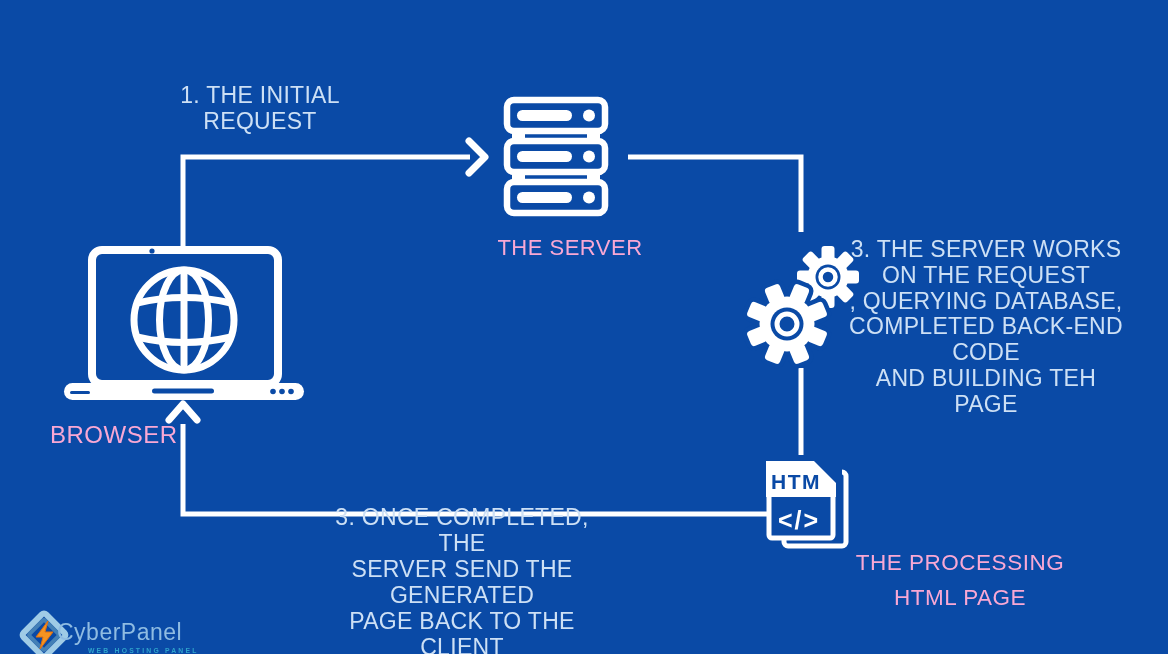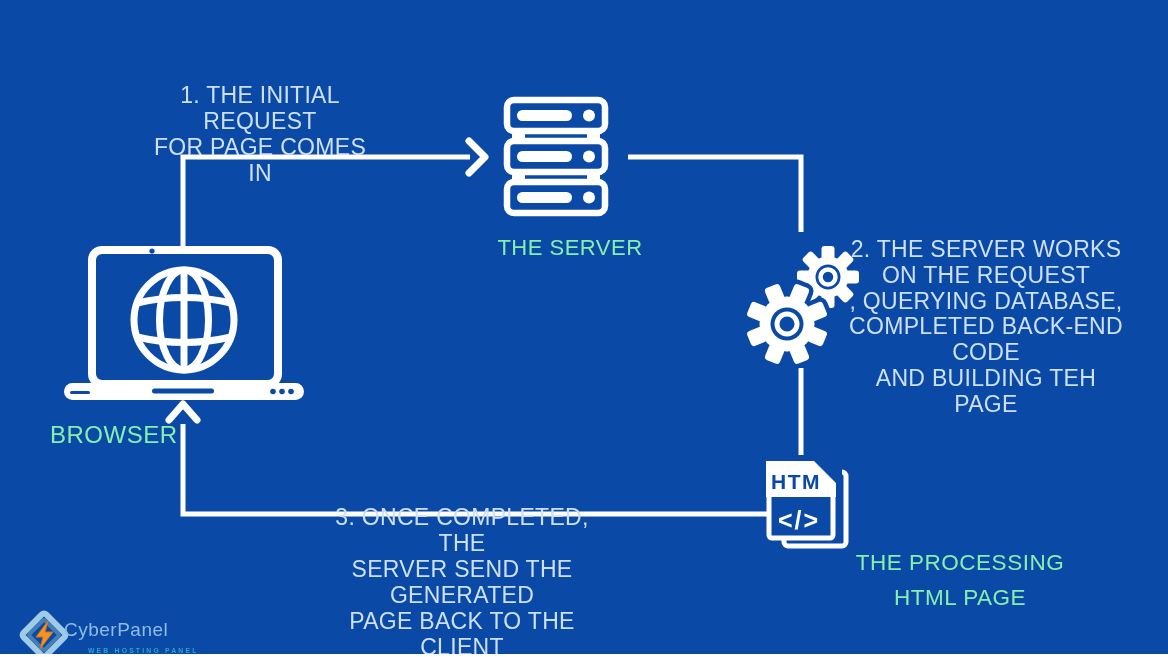--- a/index.html
+++ b/index.html
@@ -8,30 +8,30 @@
     background:#0a4aa6;
     font-family:"Liberation Sans", sans-serif;
   }
   .diagram-svg{position:absolute;left:0;top:0;}
   .txt{position:absolute;}
   .step-text{
     color:#cde0f5;font-size:23px;line-height:26px;text-align:center;
     letter-spacing:.3px;font-weight:400;
   }
   .big-label{
-    color:#86efac;font-size:22px;letter-spacing:.5px;font-weight:400;
+    color:#f9a8d4;font-size:22px;letter-spacing:.5px;font-weight:400;
   }
   .center{text-align:center;}
   .step1{left:140px;top:82px;width:240px;}
   .step2{left:845px;top:237px;width:282px;line-height:25.8px;}
   .step3{left:320px;top:504px;width:284px;text-align:center;}
   .server-label{left:460px;top:235px;width:220px;}
   .browser-label{left:50px;top:421px;font-size:24px;}
   .html-label{left:838px;top:545px;width:244px;font-size:22.5px;line-height:35px;}
-  .logo-name{left:64px;top:619px;font-size:19px;color:#8fbce2;letter-spacing:.5px;}
+  .logo-name{left:57px;top:619px;font-size:23px;color:#8fbce2;letter-spacing:.5px;}
   .logo-tagline{left:88px;top:647px;font-size:6.8px;color:#2fa3cc;letter-spacing:2.2px;font-weight:bold;}
   .bottom-strip{position:absolute;left:0;bottom:0;width:100%;height:3px;background:#ffffff;}
   .svgtext-htm{font-family:"Liberation Sans",sans-serif;font-weight:bold;font-size:21px;letter-spacing:1.5px;}
   .svgtext-code{font-family:"Liberation Sans",sans-serif;font-weight:bold;font-size:25px;letter-spacing:2px;}
 </style>
 </head>
 <body>
 
 <div class="canvas">
 
@@ -148,27 +148,26 @@
 
     <g transform="translate(44,635)">
       <rect x="-16" y="-16" width="32" height="32" rx="3" transform="rotate(45)" fill="none" stroke="#9fcbe6" stroke-width="6"></rect>
       <rect x="-11" y="-11" width="22" height="22" rx="2" transform="rotate(45)" fill="none" stroke="#4a86b8" stroke-width="4" opacity="0.9"></rect>
       <polygon points="4,-14 -8,2 -1,2 -4,14 9,-3 1,-3" fill="#f39322" stroke="#e2700f" stroke-width="1"></polygon>
     </g>
   </svg>
 
   <div class="txt step-text step1">
     <div>1. THE INITIAL REQUEST</div>
-    <div>FOR PAGE COMES IN</div>
   </div>
 
   <div class="txt big-label center server-label">THE SERVER</div>
 
   <div class="txt step-text step2">
-    <div>2. THE SERVER WORKS</div>
+    <div>3. THE SERVER WORKS</div>
     <div>ON THE REQUEST</div>
     <div>, QUERYING DATABASE,</div>
     <div>COMPLETED BACK-END CODE</div>
     <div>AND BUILDING TEH PAGE</div>
   </div>
 
   <div class="txt big-label center html-label">
     <div>THE PROCESSING</div>
     <div>HTML PAGE</div>
   </div>

